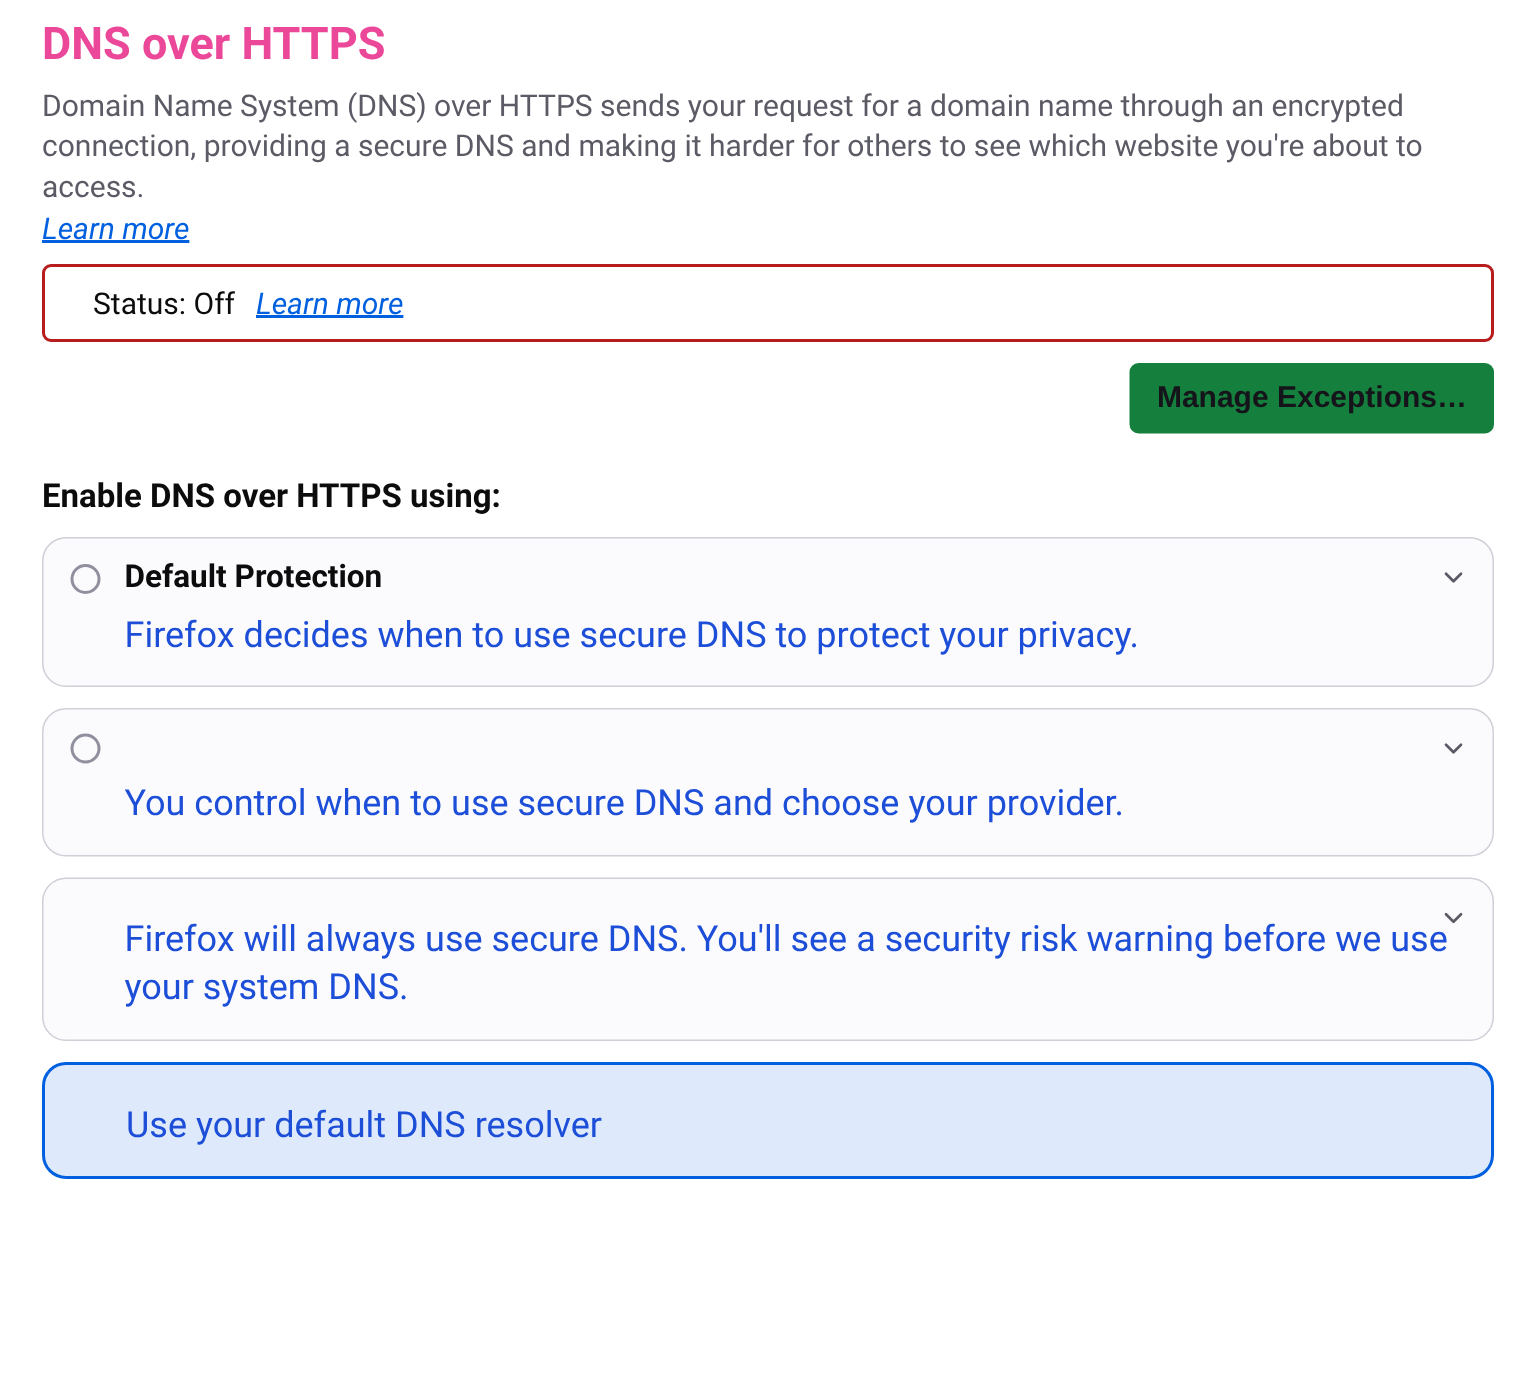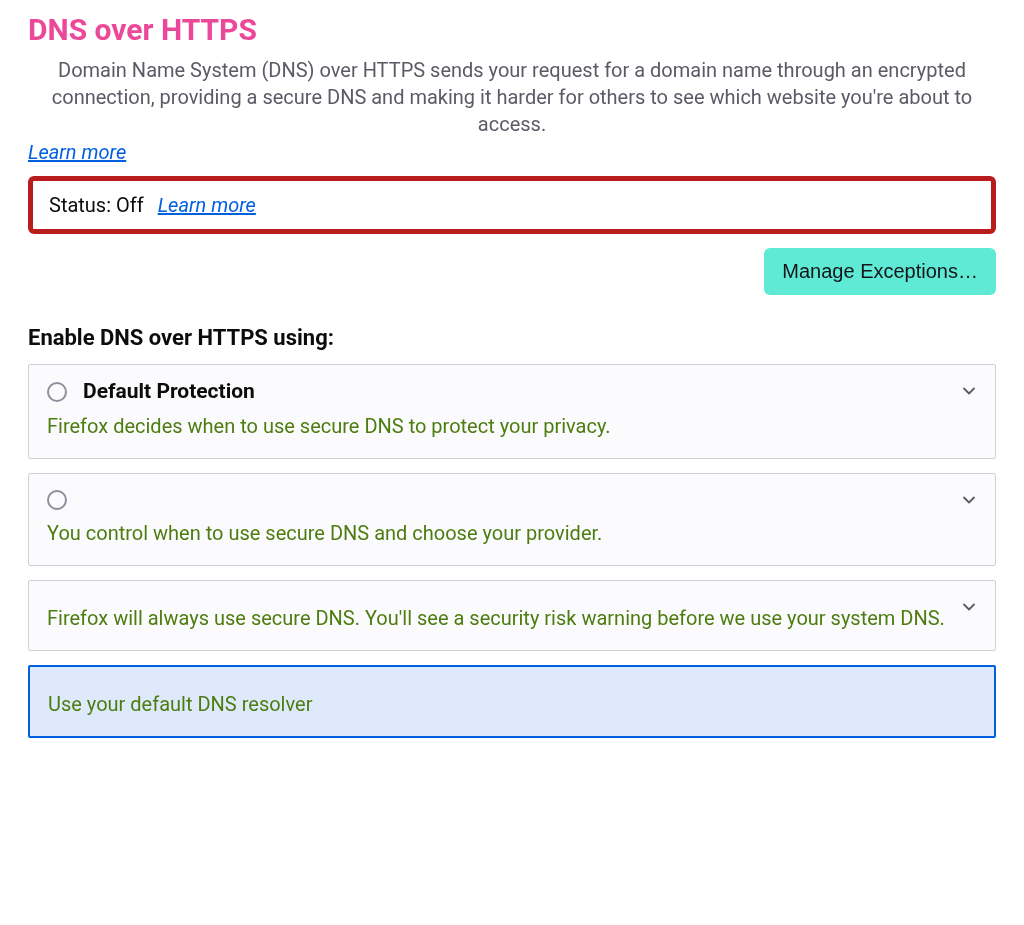--- a/index.html
+++ b/index.html
@@ -16,64 +16,63 @@
     font-size: 30px;
     font-weight: 700;
     margin: 0 0 10px 0;
     color: #ec4899;
   }
   .description {
     color: #5b5b66;
     font-size: 20px;
     line-height: 1.35;
     margin: 0 0 2px 0;
-    text-align: center;
   }
   a.link {
     color: #0060df;
     text-decoration: underline;
     font-size: 20px;
     cursor: pointer;
     font-style: italic;
   }
   .status-box {
     margin-top: 12px;
-    border: 5px solid #b91c1c;
+    border: 2px solid #b91c1c;
     border-radius: 6px;
-    padding: 12px 16px;
+    padding: 12px 32px;
     display: flex;
     align-items: flex-start;
     gap: 14px;
     font-size: 20px;
   }
   .status-label { color:#0c0c0d; }
   .button-row {
     display: flex;
     justify-content: flex-end;
     margin-top: 14px;
   }
   .btn {
-    background: #5eead4;
+    background: #15803d;
     border: none;
     border-radius: 6px;
     padding: 12px 18px;
     font-size: 20px;
-    font-weight: 400;
+    font-weight: 700;
     color: #15141a;
     cursor: pointer;
     text-align: center;
   }
   .subheading {
     font-size: 22px;
     font-weight: 700;
     margin: 30px 0 14px 0;
   }
   .option-card {
     border: 1px solid #cfcfd8;
-    border-radius: 2px;
+    border-radius: 16px;
     background: #fbfbfe;
     padding: 14px 18px 18px 18px;
     margin-bottom: 14px;
     position: relative;
   }
   .option-card.selected {
     border: 2px solid #0060df;
     background: #deeafc;
   }
   .option-header {
@@ -102,23 +101,24 @@
     border-radius: 50%;
     background: #0060df;
     display: none;
   }
   .option-card.selected .radio-inner { display: block; }
   .option-title {
     font-weight: 700;
     font-size: 21px;
   }
   .option-desc {
+    margin-left: 36px;
     margin-top: 10px;
-    font-size: 20px;
-    color: #4d7c0f;
+    font-size: 24px;
+    color: #1d4ed8;
     line-height: 1.35;
   }
   .chevron {
     position: absolute;
     right: 18px;
     top: 18px;
   }
   .chevron svg { display:block; }
 </style>
 </head>

